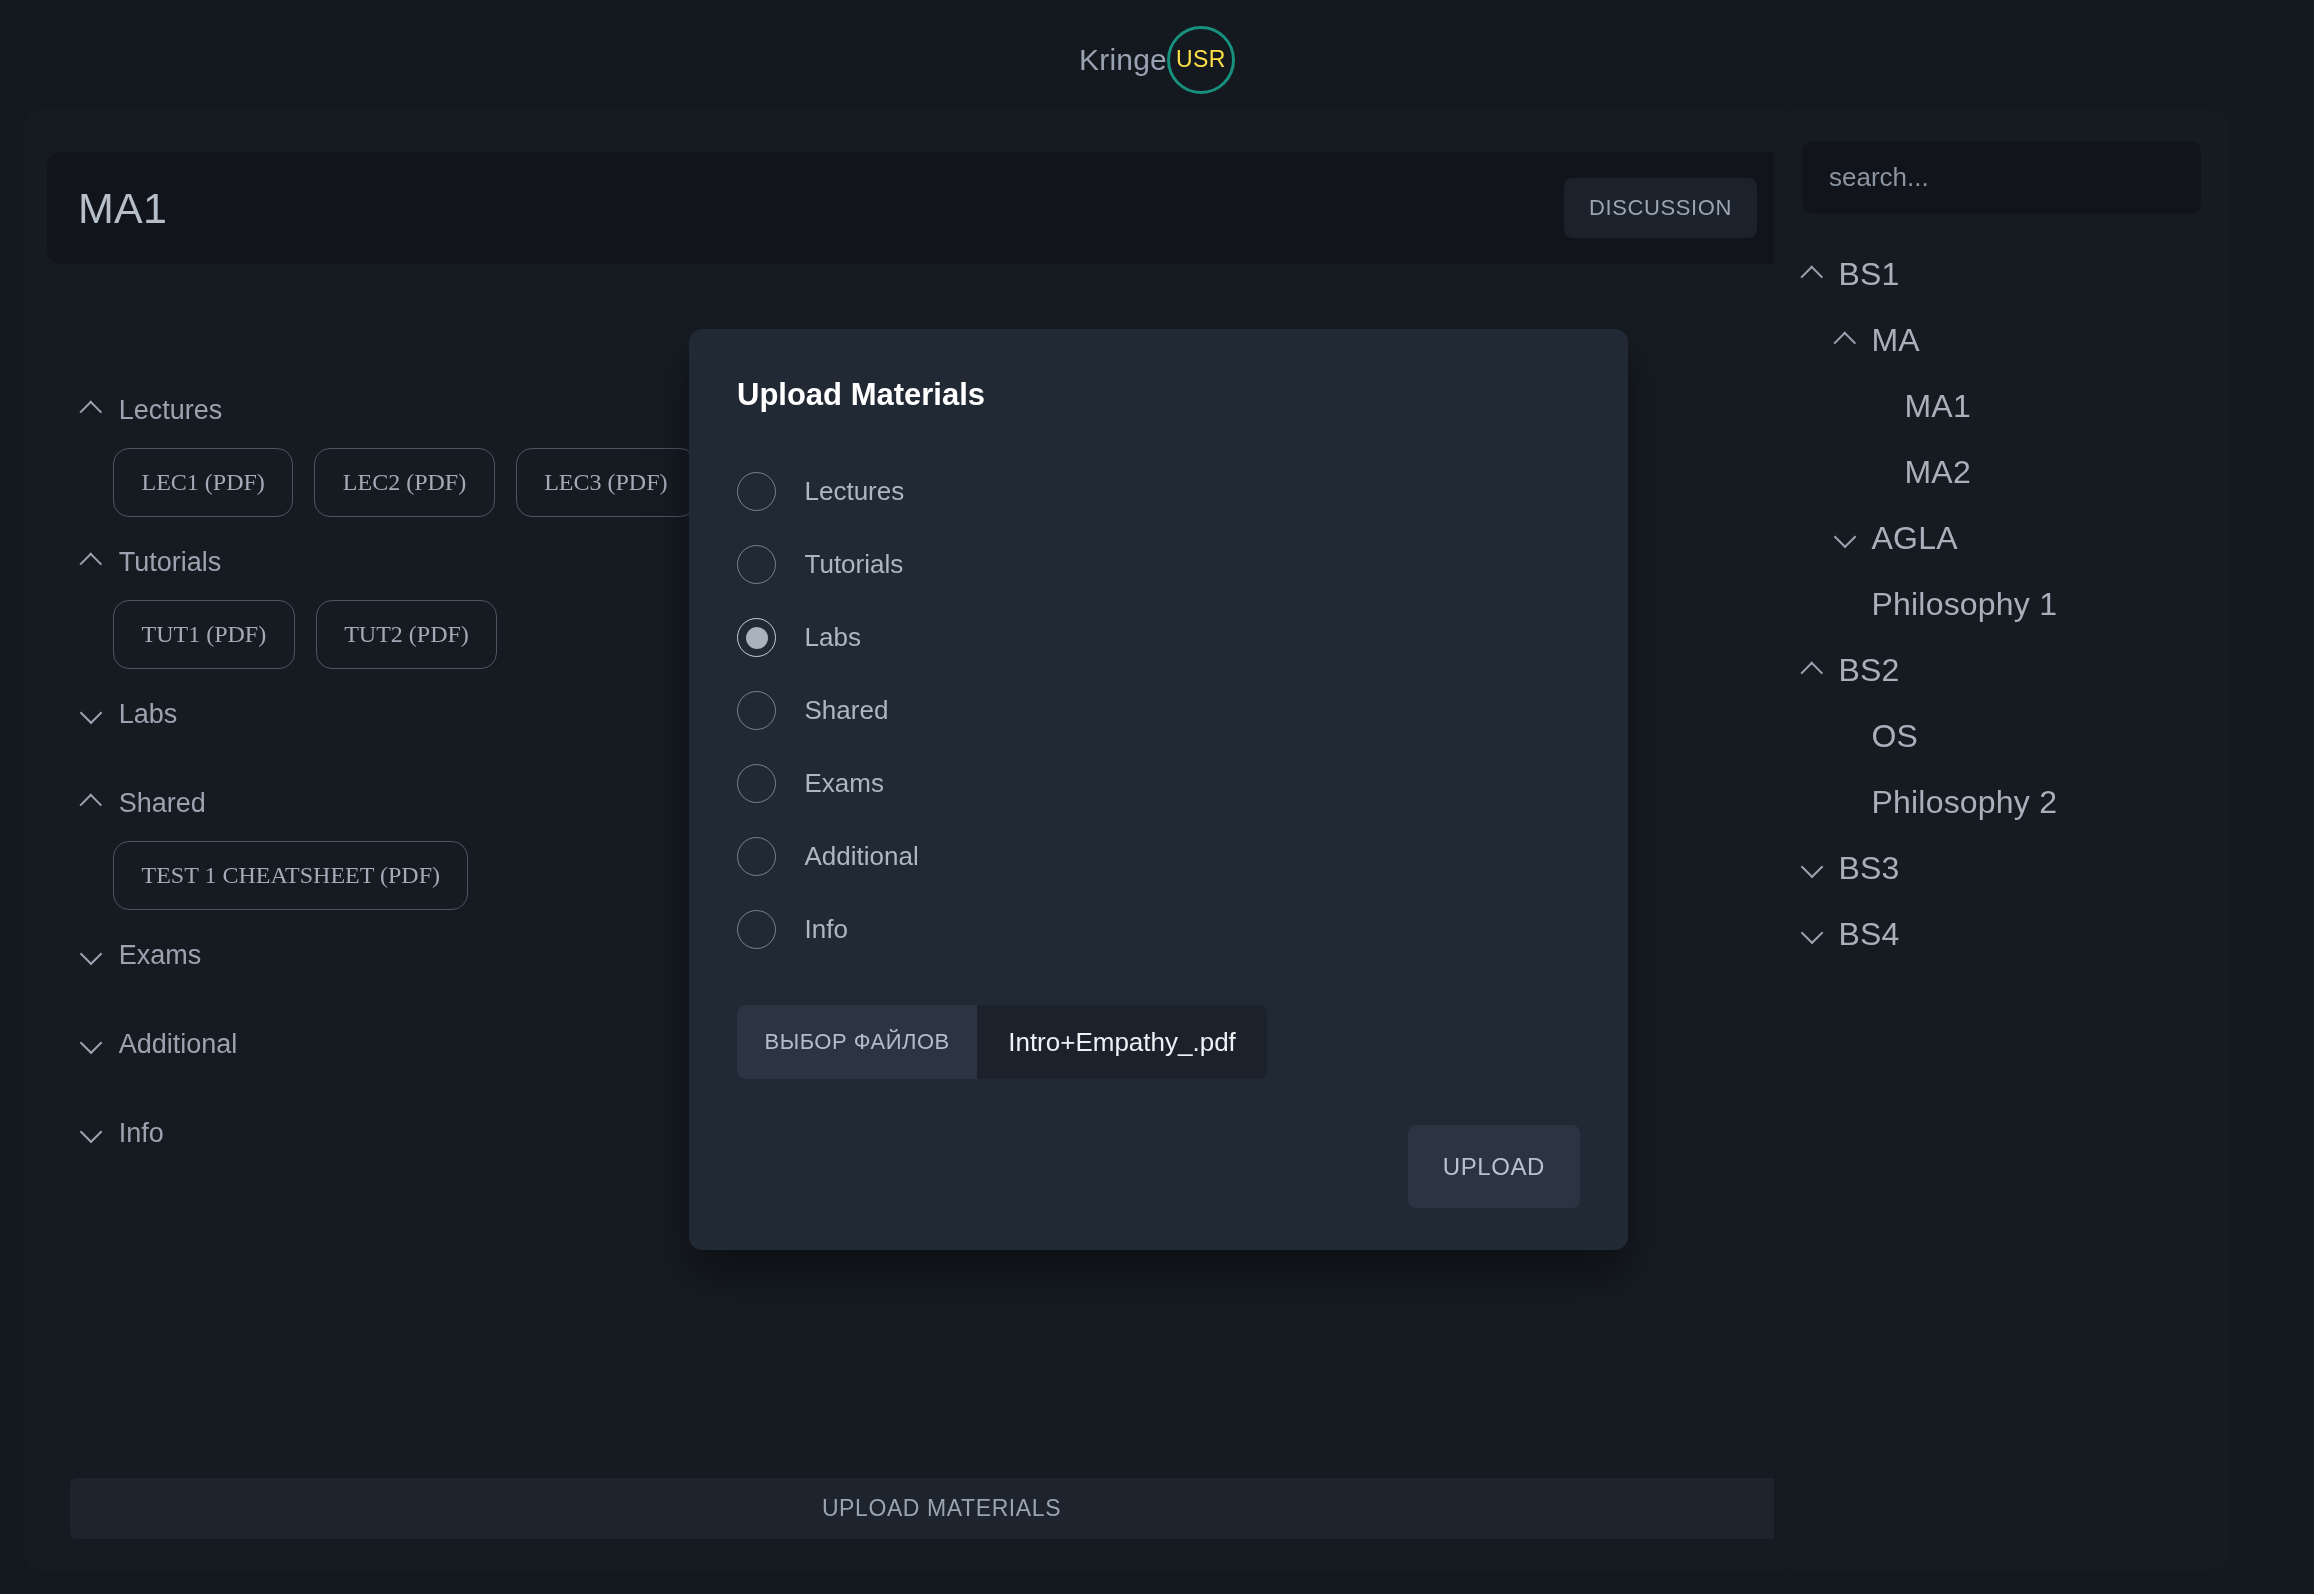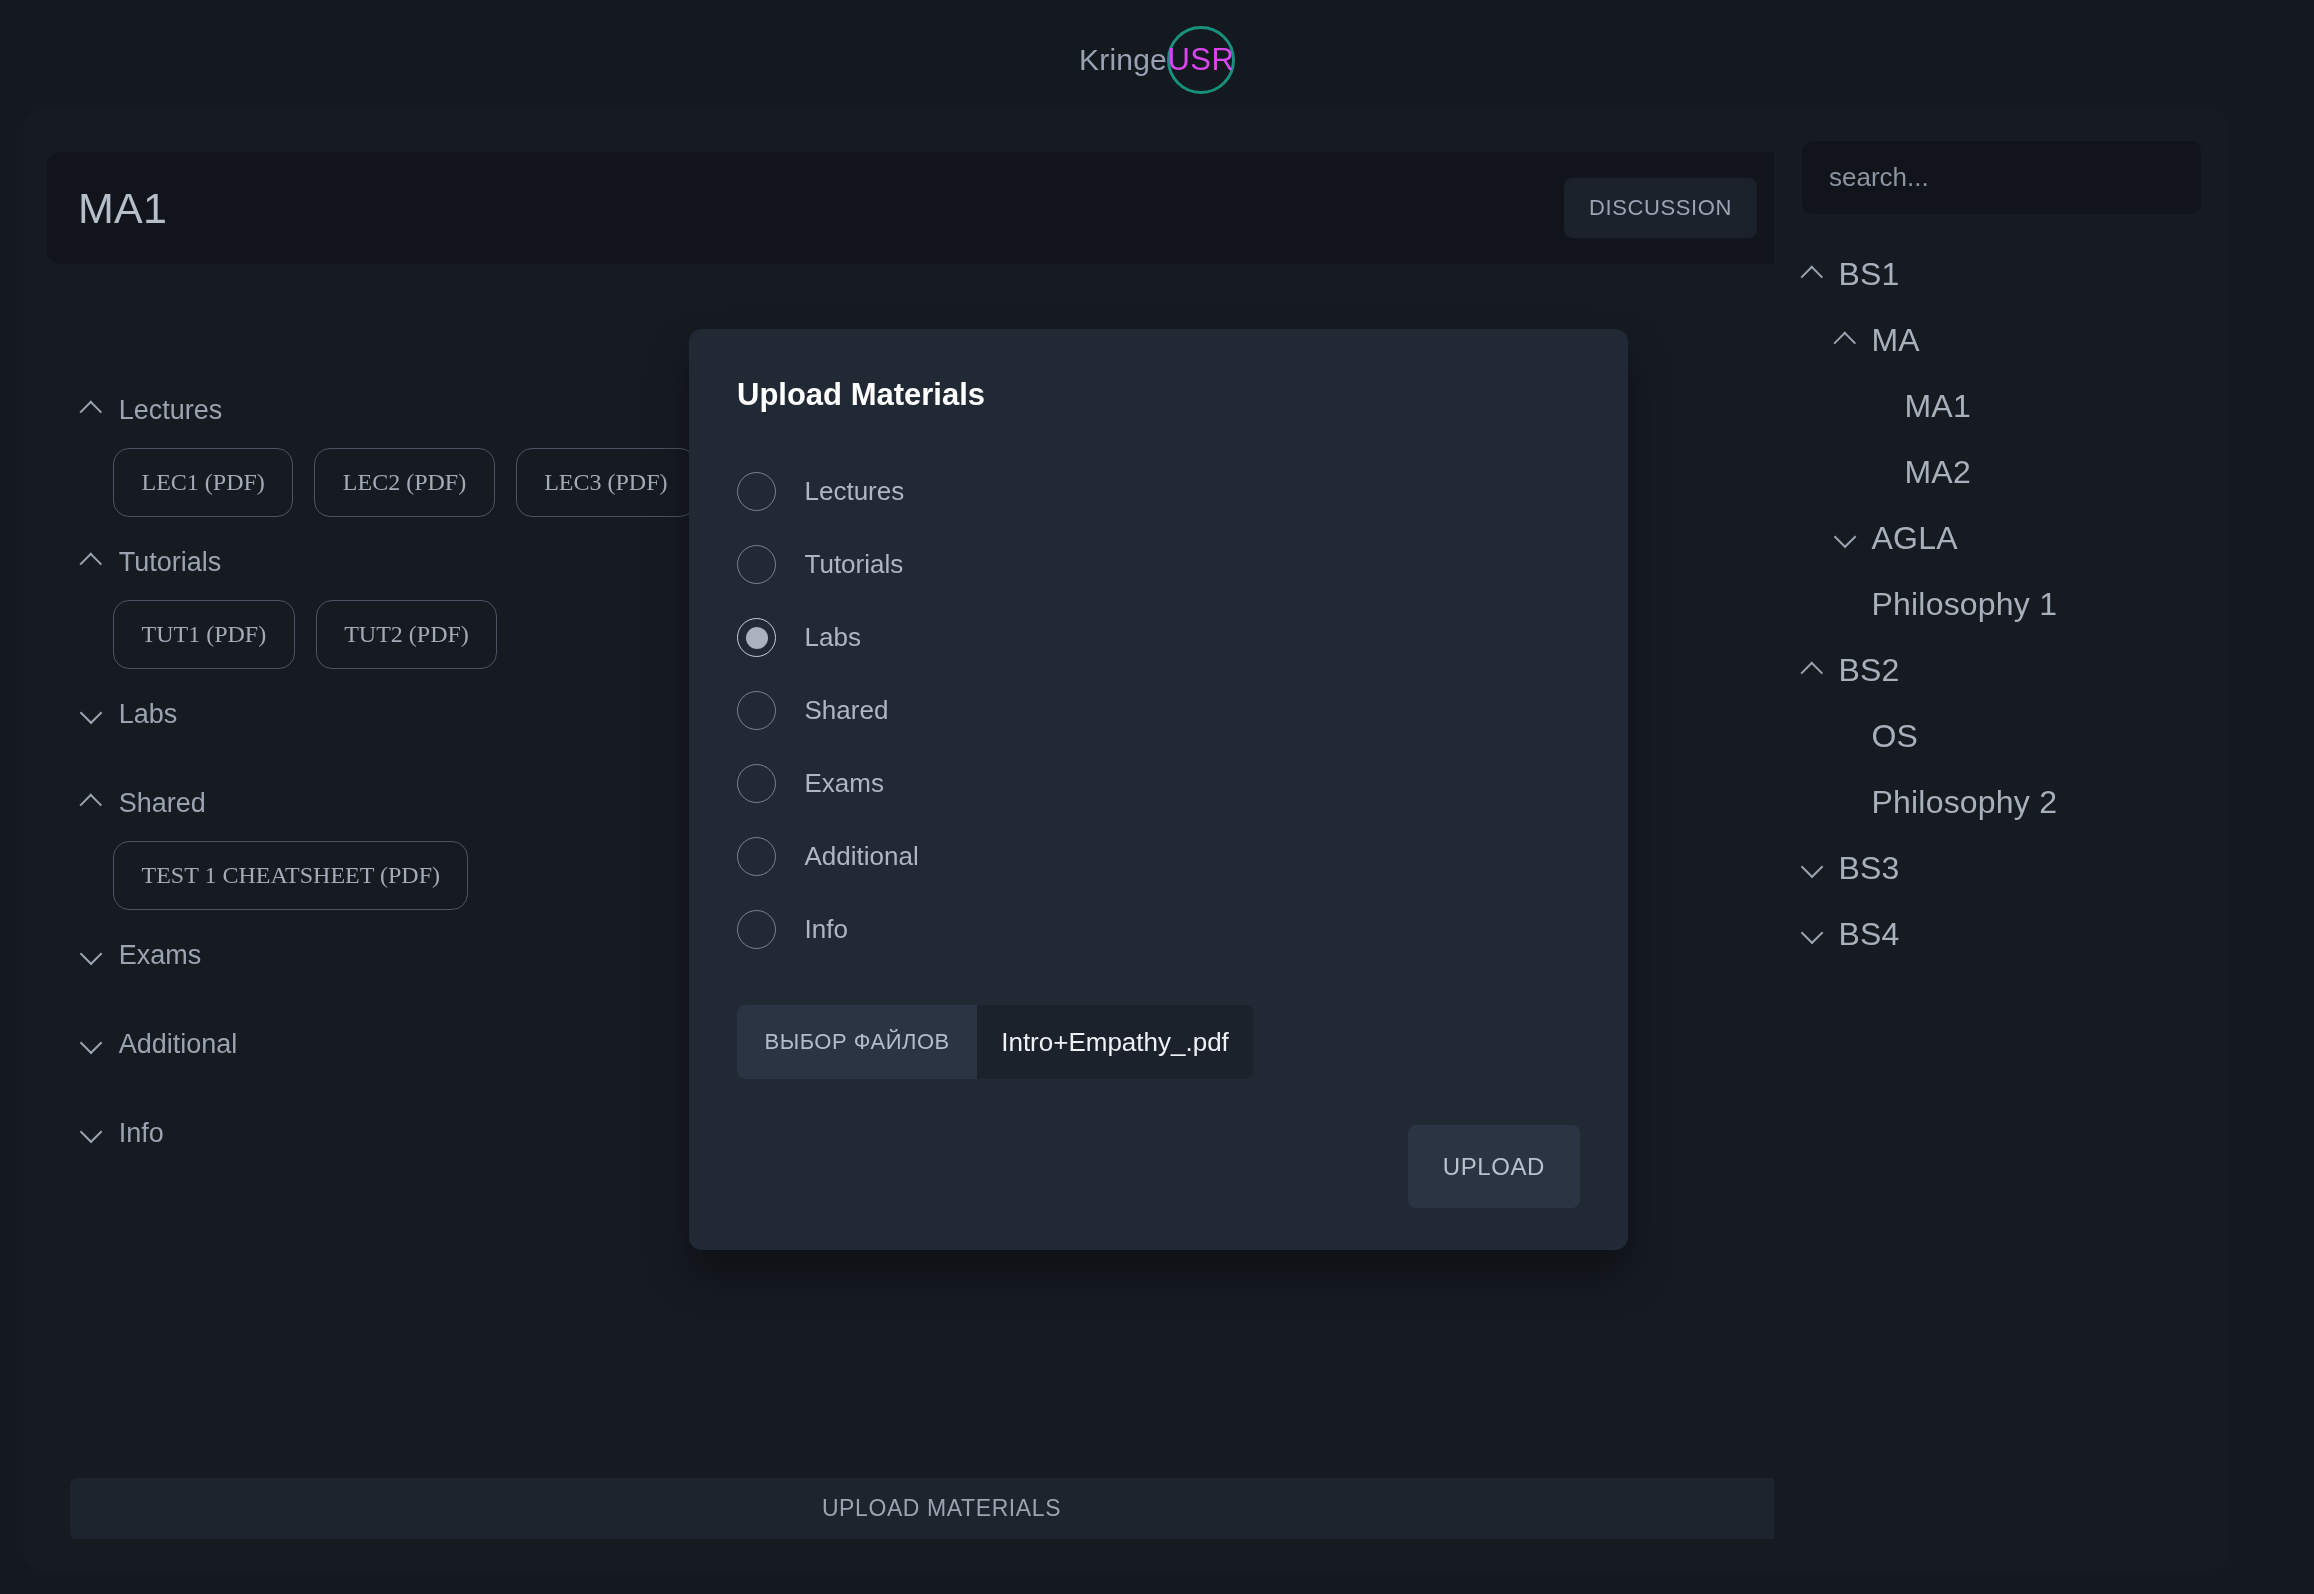--- a/index.html
+++ b/index.html
@@ -26,21 +26,21 @@
   .brand {
     font-size: 30px;
     color: #98a2b3;
     letter-spacing: 0.2px;
   }
   .avatar {
     width: 68px; height: 68px;
     border-radius: 50%;
     border: 3.7px solid #17907d;
     display: flex; align-items: center; justify-content: center;
-    font-size: 31px; color: #d946ef;
+    font-size: 23px; color: #fde047;
     letter-spacing: 0.5px;
     background: transparent;
   }
 
   
   .left-panel {
     position: absolute;
     left: 23px; top: 110px;
     width: 1791px; height: 1460px;
     background: #161b22;
@@ -195,21 +195,21 @@
     padding: 24px 27.5px;
     border: none;
     font-family: "Liberation Sans", sans-serif;
     cursor: pointer;
     white-space: nowrap;
   }
   .file-name {
     display: flex; align-items: center;
     color: #eef1f5;
     font-size: 26px;
-    padding: 0 24px;
+    padding: 0 31px;
     white-space: nowrap;
   }
 
   .modal-actions {
     display: flex; justify-content: flex-end;
     margin-top: 46px;
   }
   .upload-btn {
     background: #2b3442;
     border: none;

